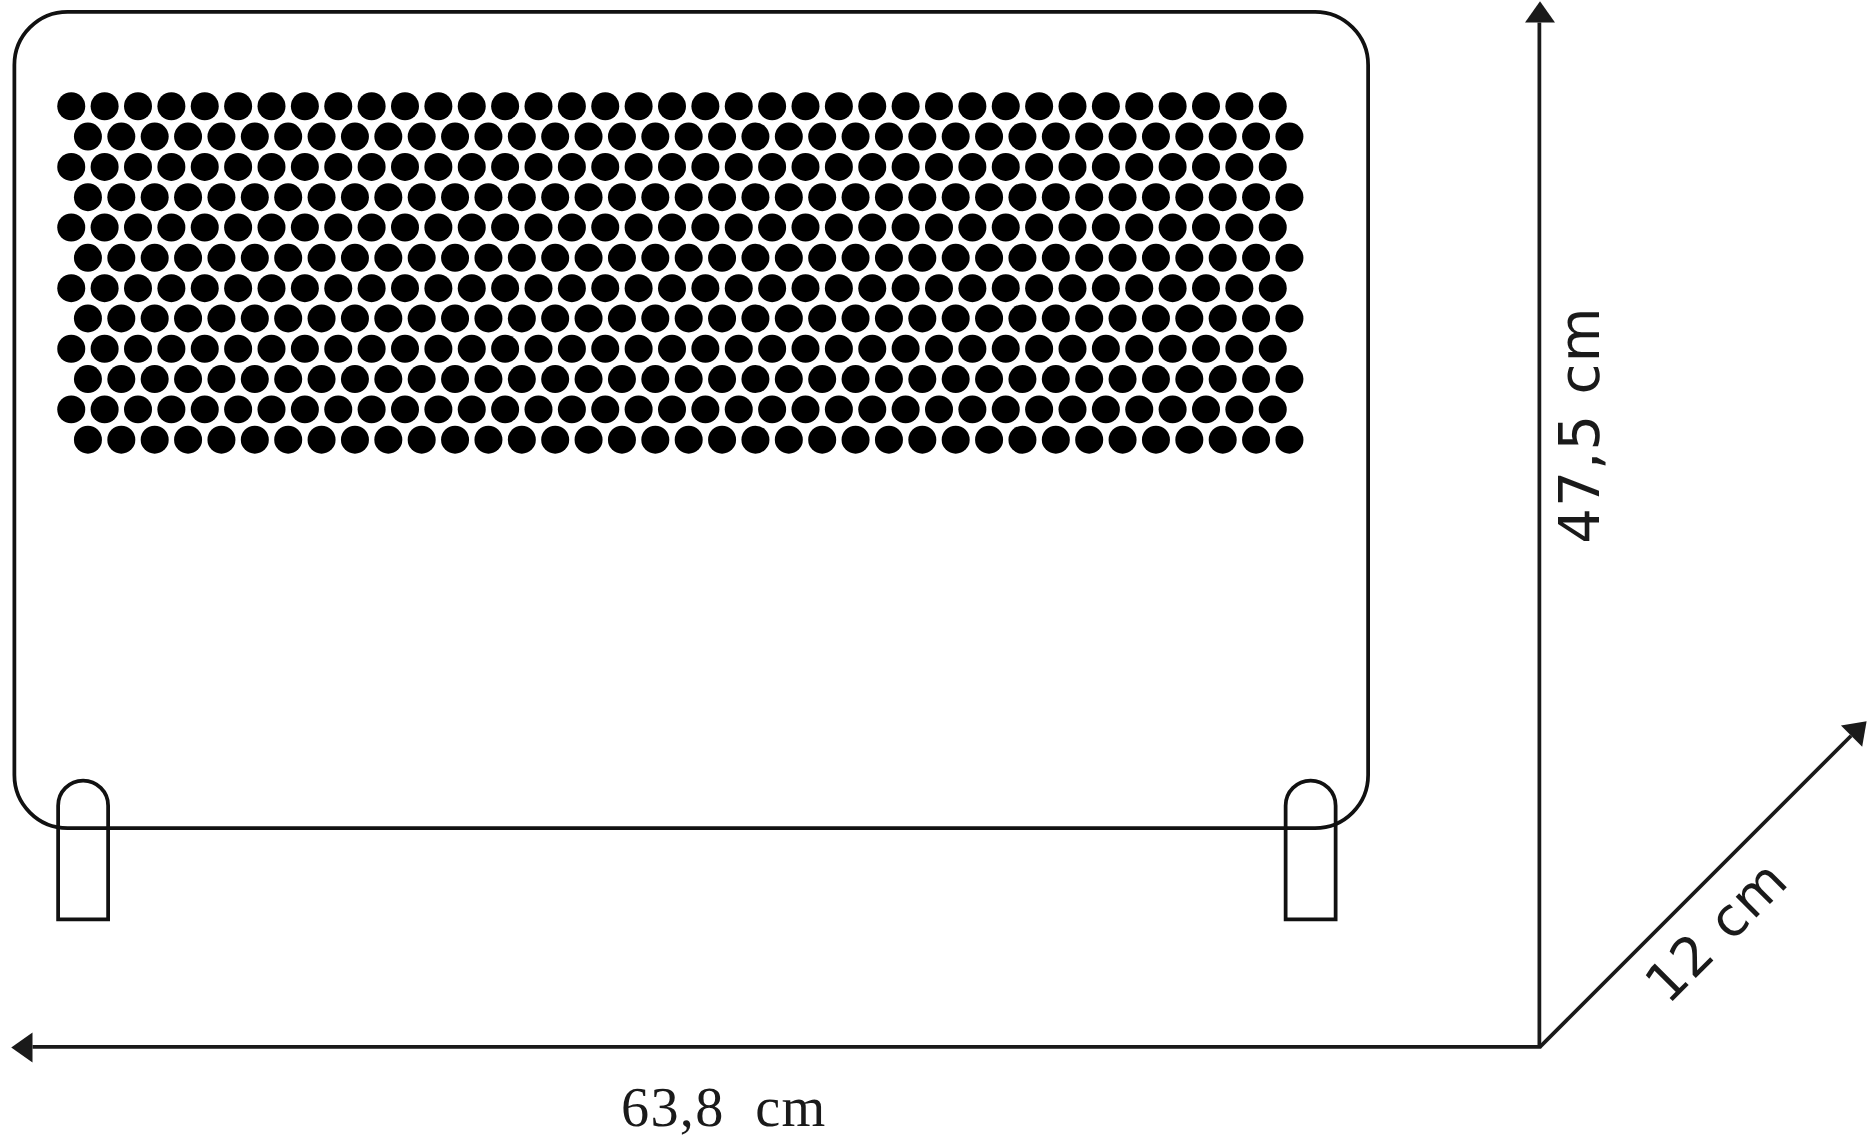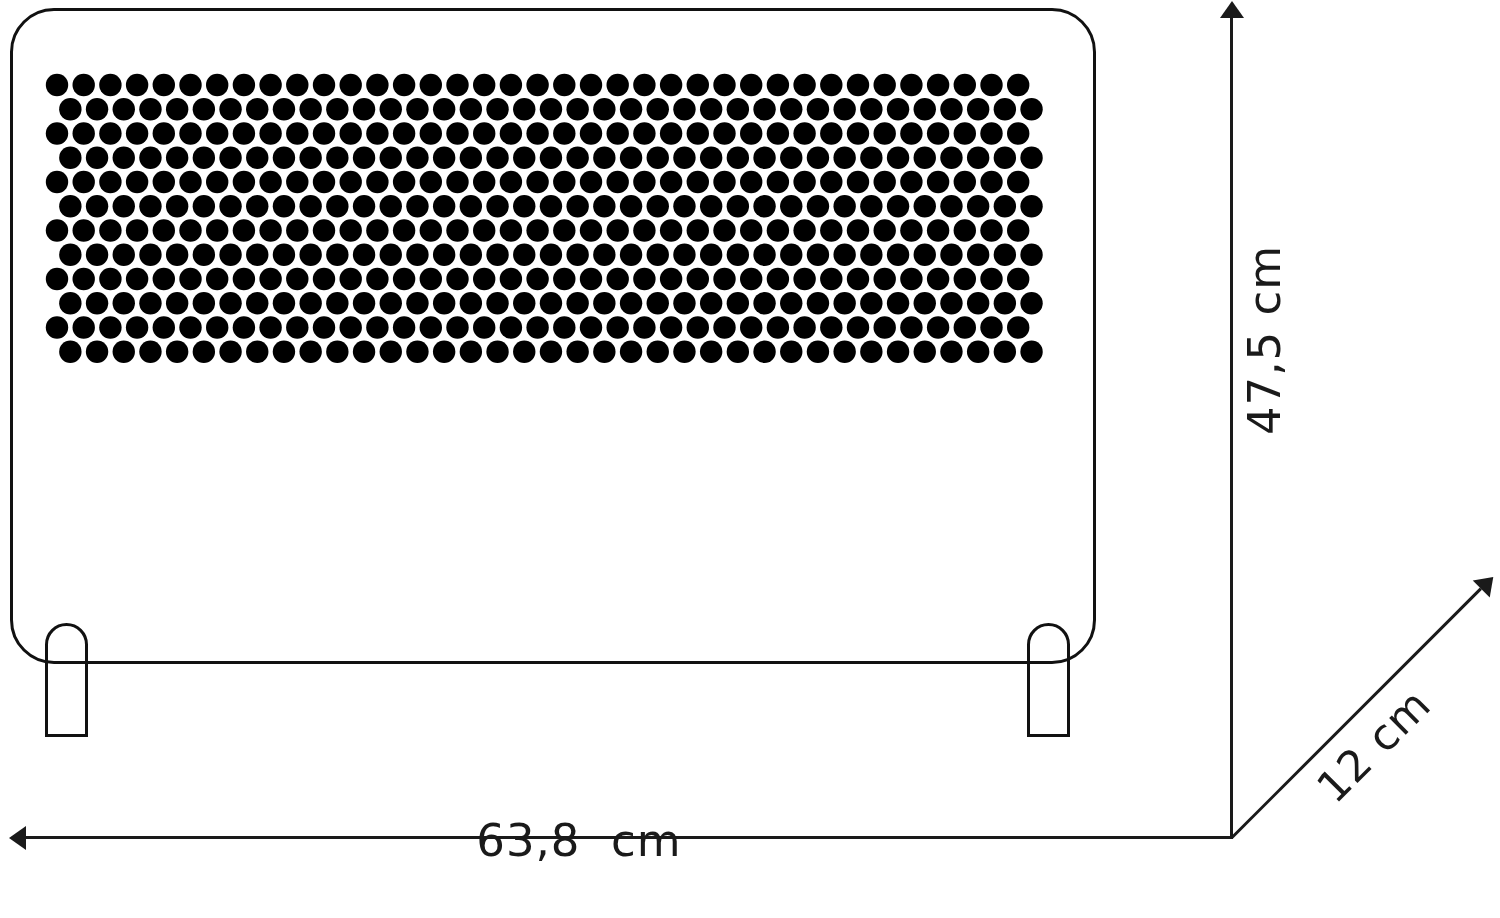--- a/index.html
+++ b/index.html
@@ -115,22 +115,23 @@
   .dim-label {
     position: absolute;
     font-size: 45px;
     letter-spacing: 1px;
     color: #1a1a1a;
     white-space: pre;
     line-height: 1;
   }
   .label-width {
     left: 579px;
-    top: 840px;
+    top: 886px;
     transform: translate(-50%, -50%);
+    font-family: Liberation Serif, serif;
   }
   .label-height {
     left: 1264px;
     top: 340px;
     transform: translate(-50%, -50%) rotate(-90deg);
   }
   .label-depth {
     left: 1374px;
     top: 746px;
     font-size: 43px;

